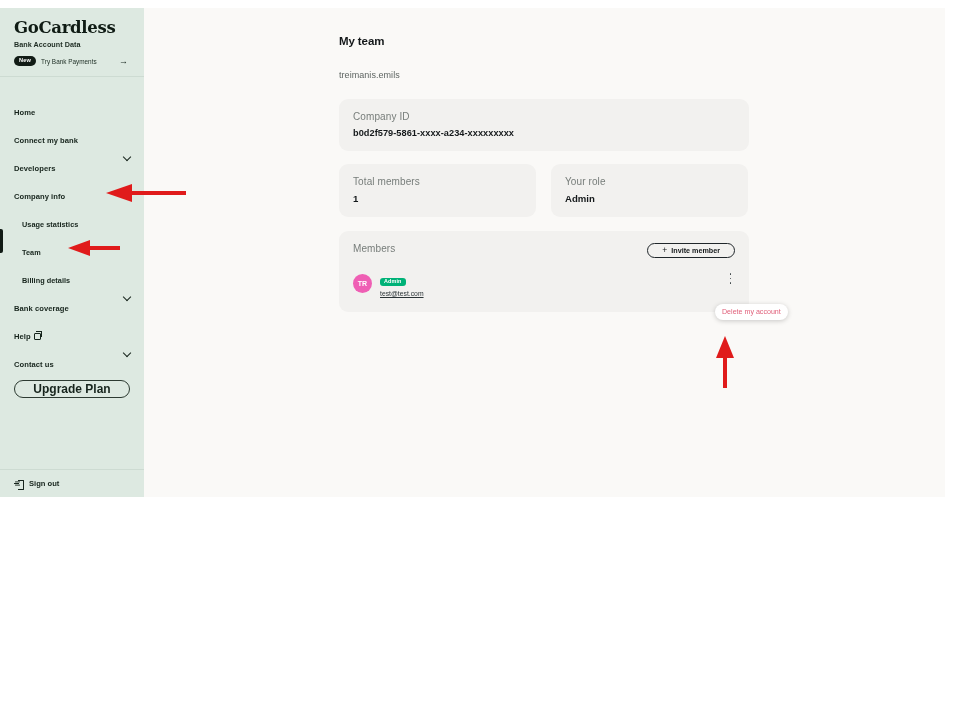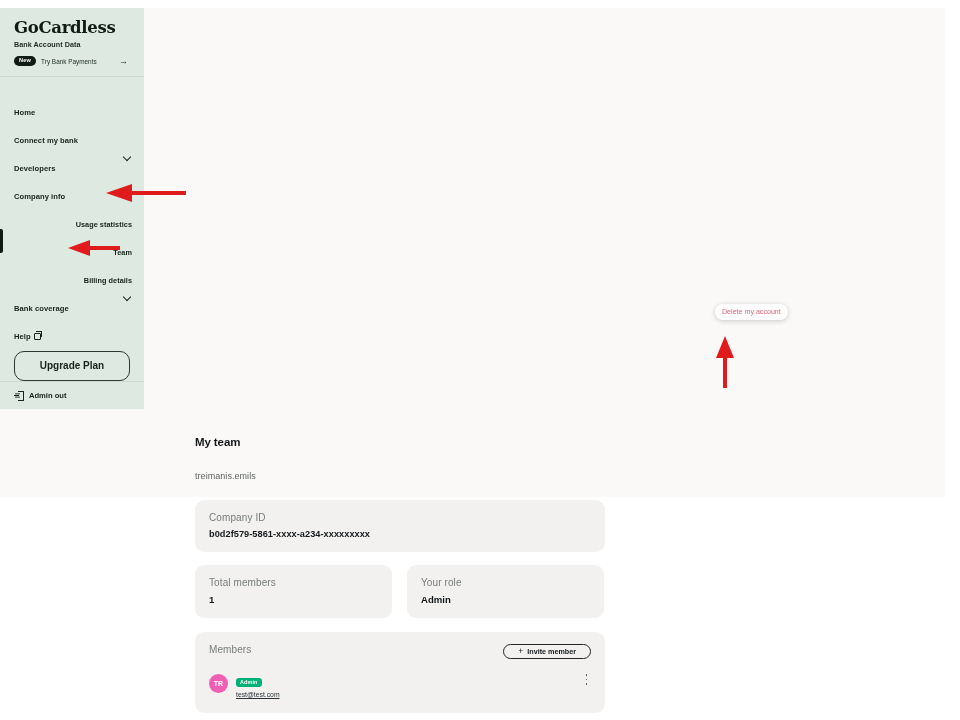--- a/index.html
+++ b/index.html
@@ -13,21 +13,20 @@
   }
 
   #app {
     position: absolute;
     left: 0;
     top: 8px;
     width: 945px;
     height: 489px;
     background: #faf9f7;
     display: flex;
-    flex-direction: column;
   }
 
   
   .sidebar {
     width: 144px;
     height: 100%;
     background: #dde9e1;
     position: relative;
     display: flex;
     flex-direction: column;
@@ -96,21 +95,21 @@
   .nav-item .label {
     font-size: 7.6px;
     font-weight: 700;
     color: #16241c;
     letter-spacing: 0.05px;
     flex: 1;
     white-space: nowrap;
     margin-top: 23px;
   }
   .nav-item.sub { padding-left: 22px; }
-  .nav-item.sub .label { font-size: 7.3px; text-align: right; }
+  .nav-item.sub .label { font-size: 7.3px; }
   .nav-item.active::before {
     content: "";
     position: absolute;
     left: 0; top: 2px;
     width: 2.5px;
     height: 24px;
     background: #111b15;
     border-radius: 0 2px 2px 0;
   }
   .chev {
@@ -142,26 +141,26 @@
     right: -2px; top: -2.5px;
     width: 5px; height: 5px;
     border-top: 1.1px solid #16241c;
     border-right: 1.1px solid #16241c;
   }
   .label-inline { display: flex; align-items: center; }
 
   .upgrade-wrap { padding: 12px 14px 0 14px; }
   .upgrade-btn {
     width: 100%;
-    height: 30px;
+    height: 18px;
     border: 1px solid #2c3a31;
     border-radius: 10px;
     background: transparent;
     font-family: "Liberation Sans", sans-serif;
-    font-size: 10px;
+    font-size: 12px;
     font-weight: 700;
     color: #16241c;
     cursor: pointer;
   }
 
   .signout-block {
     border-top: 1px solid #cddbd2;
     padding: 9px 14px;
     display: flex;
     align-items: center;
@@ -417,29 +416,33 @@
         <span class="chev"></span>
       </div>
 
       <div class="nav-item">
         <span class="label label-inline">
           <span>Help</span>
           <span class="extlink"></span>
         </span>
       </div>
 
+      <div class="nav-item">
+        <span class="label">Contact us</span>
+        <span class="chev"></span>
+      </div>
 
       <div class="upgrade-wrap">
         <button class="upgrade-btn">Upgrade Plan</button>
       </div>
     </nav>
 
     <div class="signout-block">
       <span class="signout-icon"></span>
-      <span class="signout-label">Admin out</span>
+      <span class="signout-label">Sign out</span>
     </div>
   </aside>
 
   <main class="main">
 
     <h1 class="page-title">My team</h1>
     <div class="page-subtitle">treimanis.emils</div>
 
     <section class="card card-company">
       <div class="card-label">Company ID</div>

